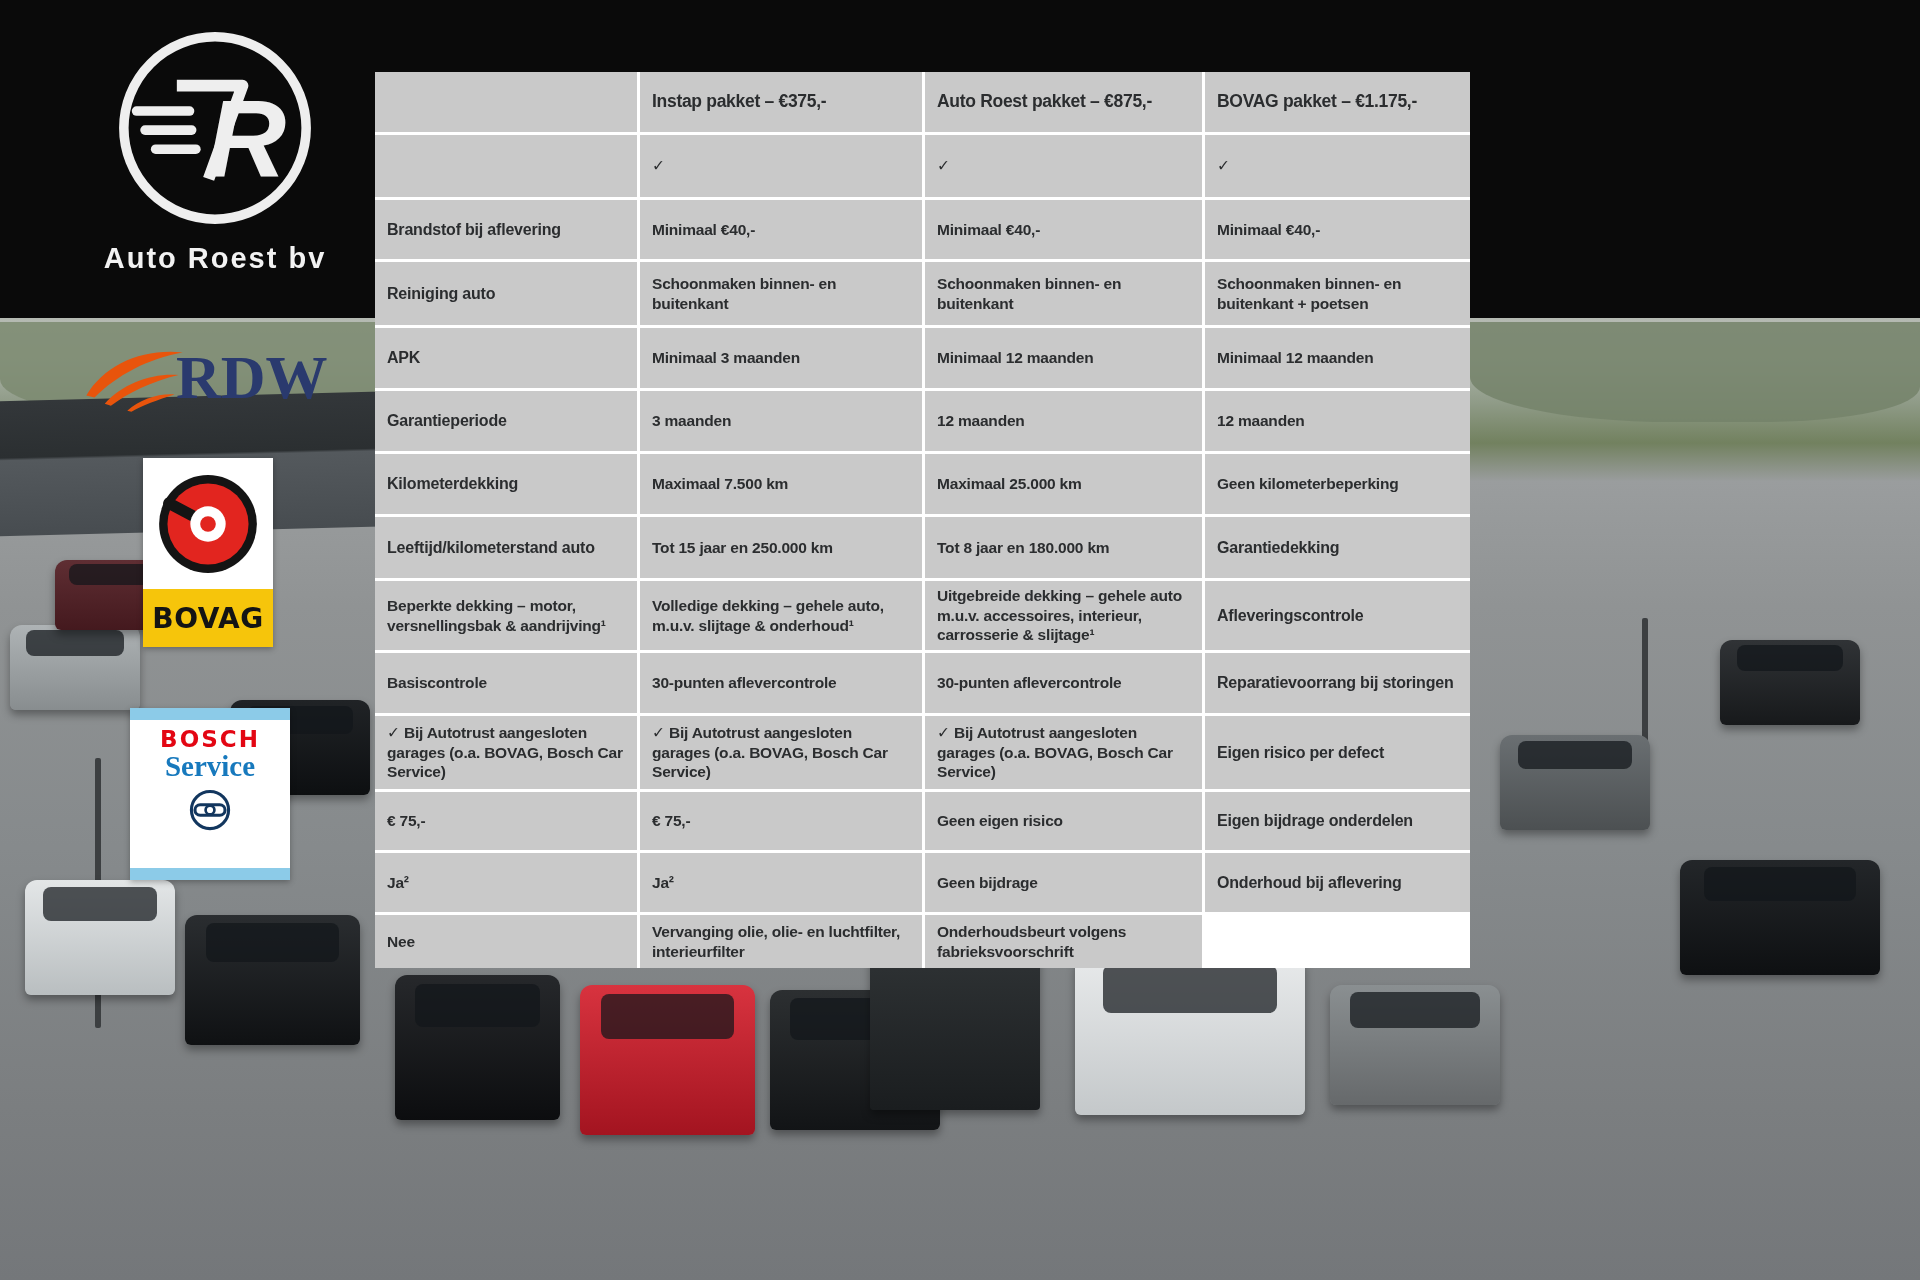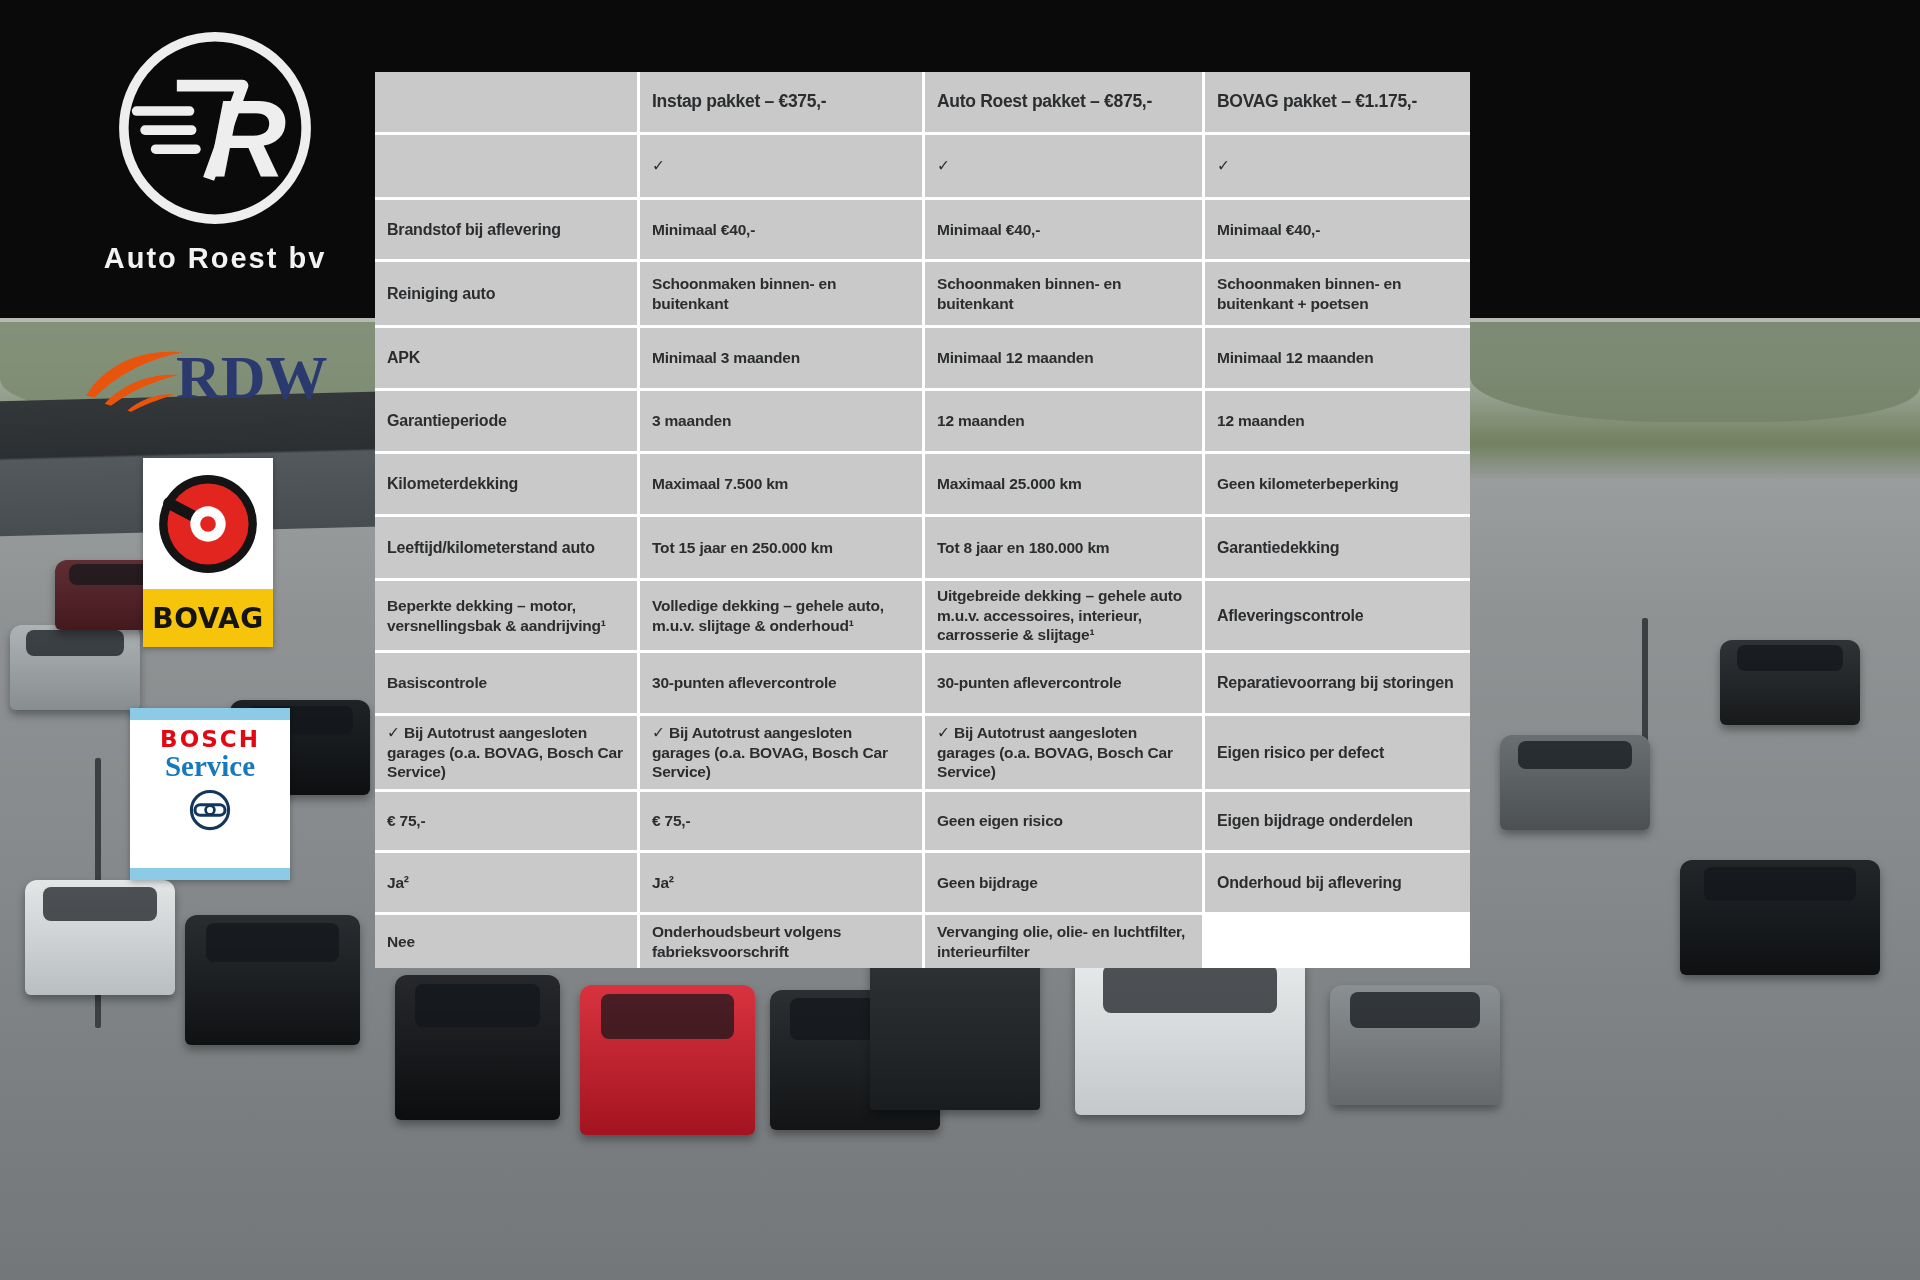--- a/index.html
+++ b/index.html
@@ -222,17 +222,17 @@
     <div class="td">€ 75,-</div>
     <div class="td">Geen eigen risico</div>
 
     <div class="tl">Eigen bijdrage onderdelen</div>
     <div class="td">Ja²</div>
     <div class="td">Ja²</div>
     <div class="td">Geen bijdrage</div>
 
     <div class="tl">Onderhoud bij aflevering</div>
     <div class="td">Nee</div>
+    <div class="td">Vervanging olie, olie- en luchtfilter, interieurfilter</div>
     <div class="td">Onderhoudsbeurt volgens fabrieksvoorschrift</div>
-    <div class="td">Vervanging olie, olie- en luchtfilter, interieurfilter</div>
   </div>
 
 </div>
 
 </body></html>

